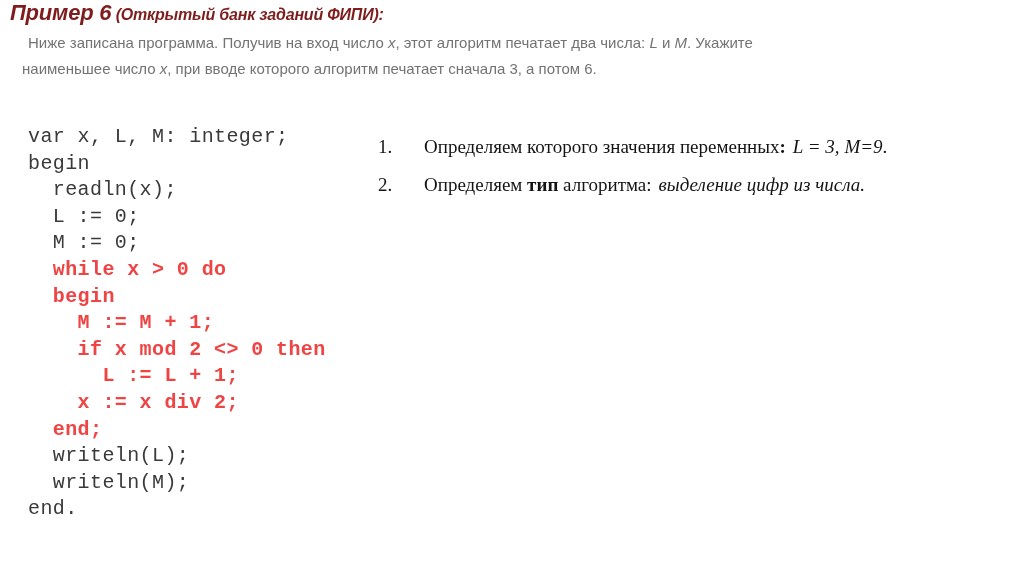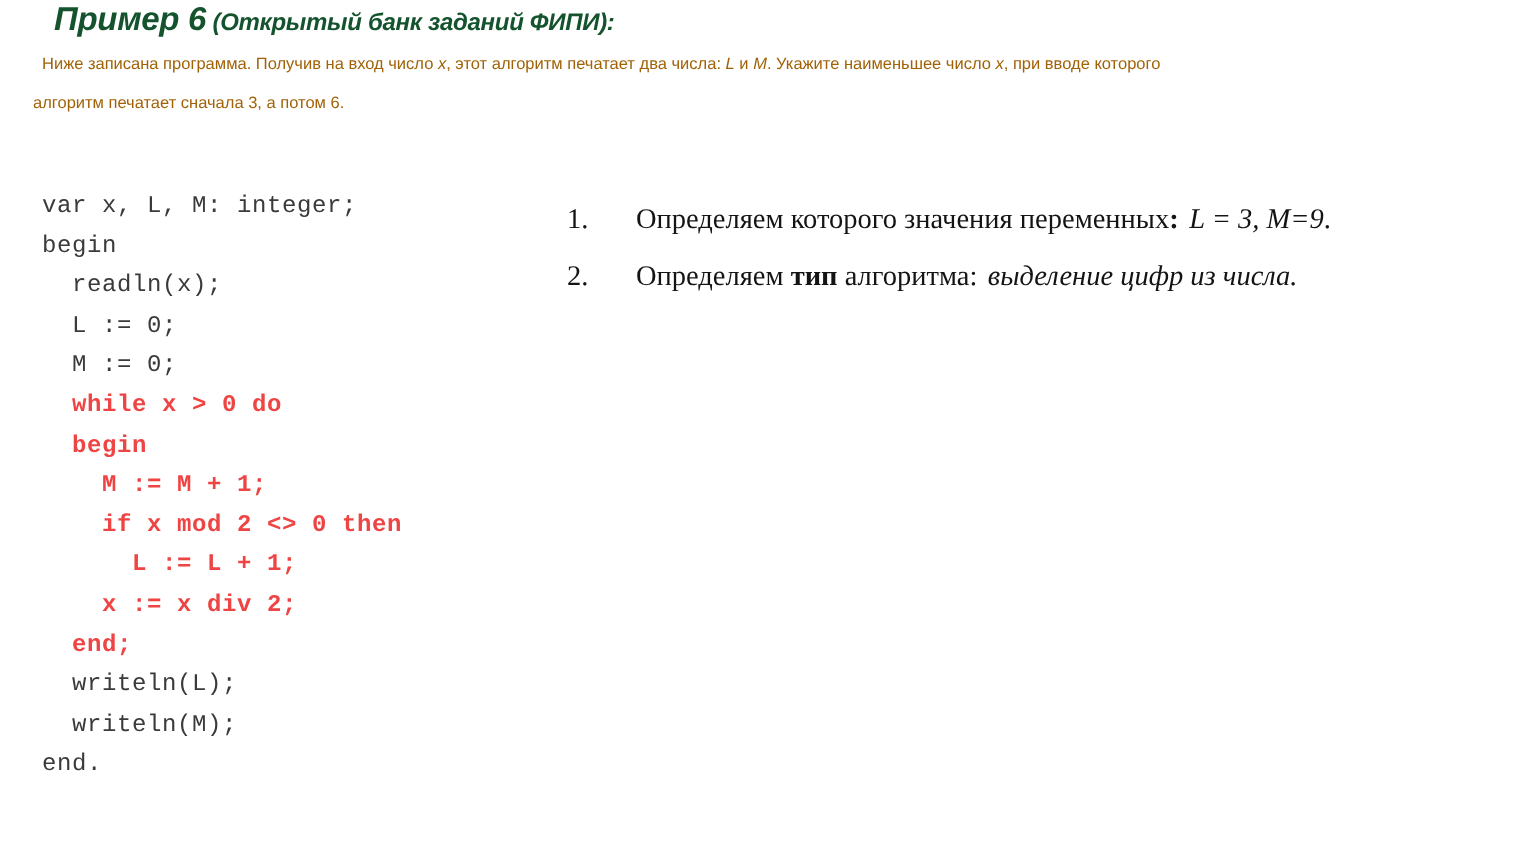--- a/index.html
+++ b/index.html
@@ -12,56 +12,56 @@
     height: 574px;
     overflow: hidden;
     font-family: "Liberation Sans", sans-serif;
     color: #000000;
     position: relative;
   }
 
   
   .slide-title {
     position: absolute;
-    left: 36px;
+    left: 10px;
     top: 0px;
     white-space: nowrap;
     font-style: italic;
     font-weight: bold;
-    color: #14532d;
+    color: #7f1d1d;
   }
   .slide-title .title-main {
     font-size: 22px;
     letter-spacing: -0.2px;
   }
   .slide-title .title-sub {
     font-size: 16px;
     letter-spacing: -0.2px;
   }
 
   
   .statement {
     position: absolute;
     left: 22px;
     top: 30px;
     width: 790px;
-    font-size: 11px;
+    font-size: 15px;
     line-height: 26px;
-    color: #a16207;
+    color: #737373;
   }
   .statement .first-line-indent { display: inline-block; width: 6px; }
   .statement i { font-style: italic; }
 
   
   .code-listing {
     position: absolute;
     left: 28px;
     top: 124px;
     font-family: "Liberation Mono", "DejaVu Sans Mono", monospace;
-    font-size: 16px;
+    font-size: 20px;
     line-height: 26.6px;
     white-space: pre;
     color: #3a3a3a;
     letter-spacing: 0.4px;
   }
   .code-listing .line { display: block; }
   .code-listing .line.kw {
     color: #ef4444;
     font-weight: bold;
   }

